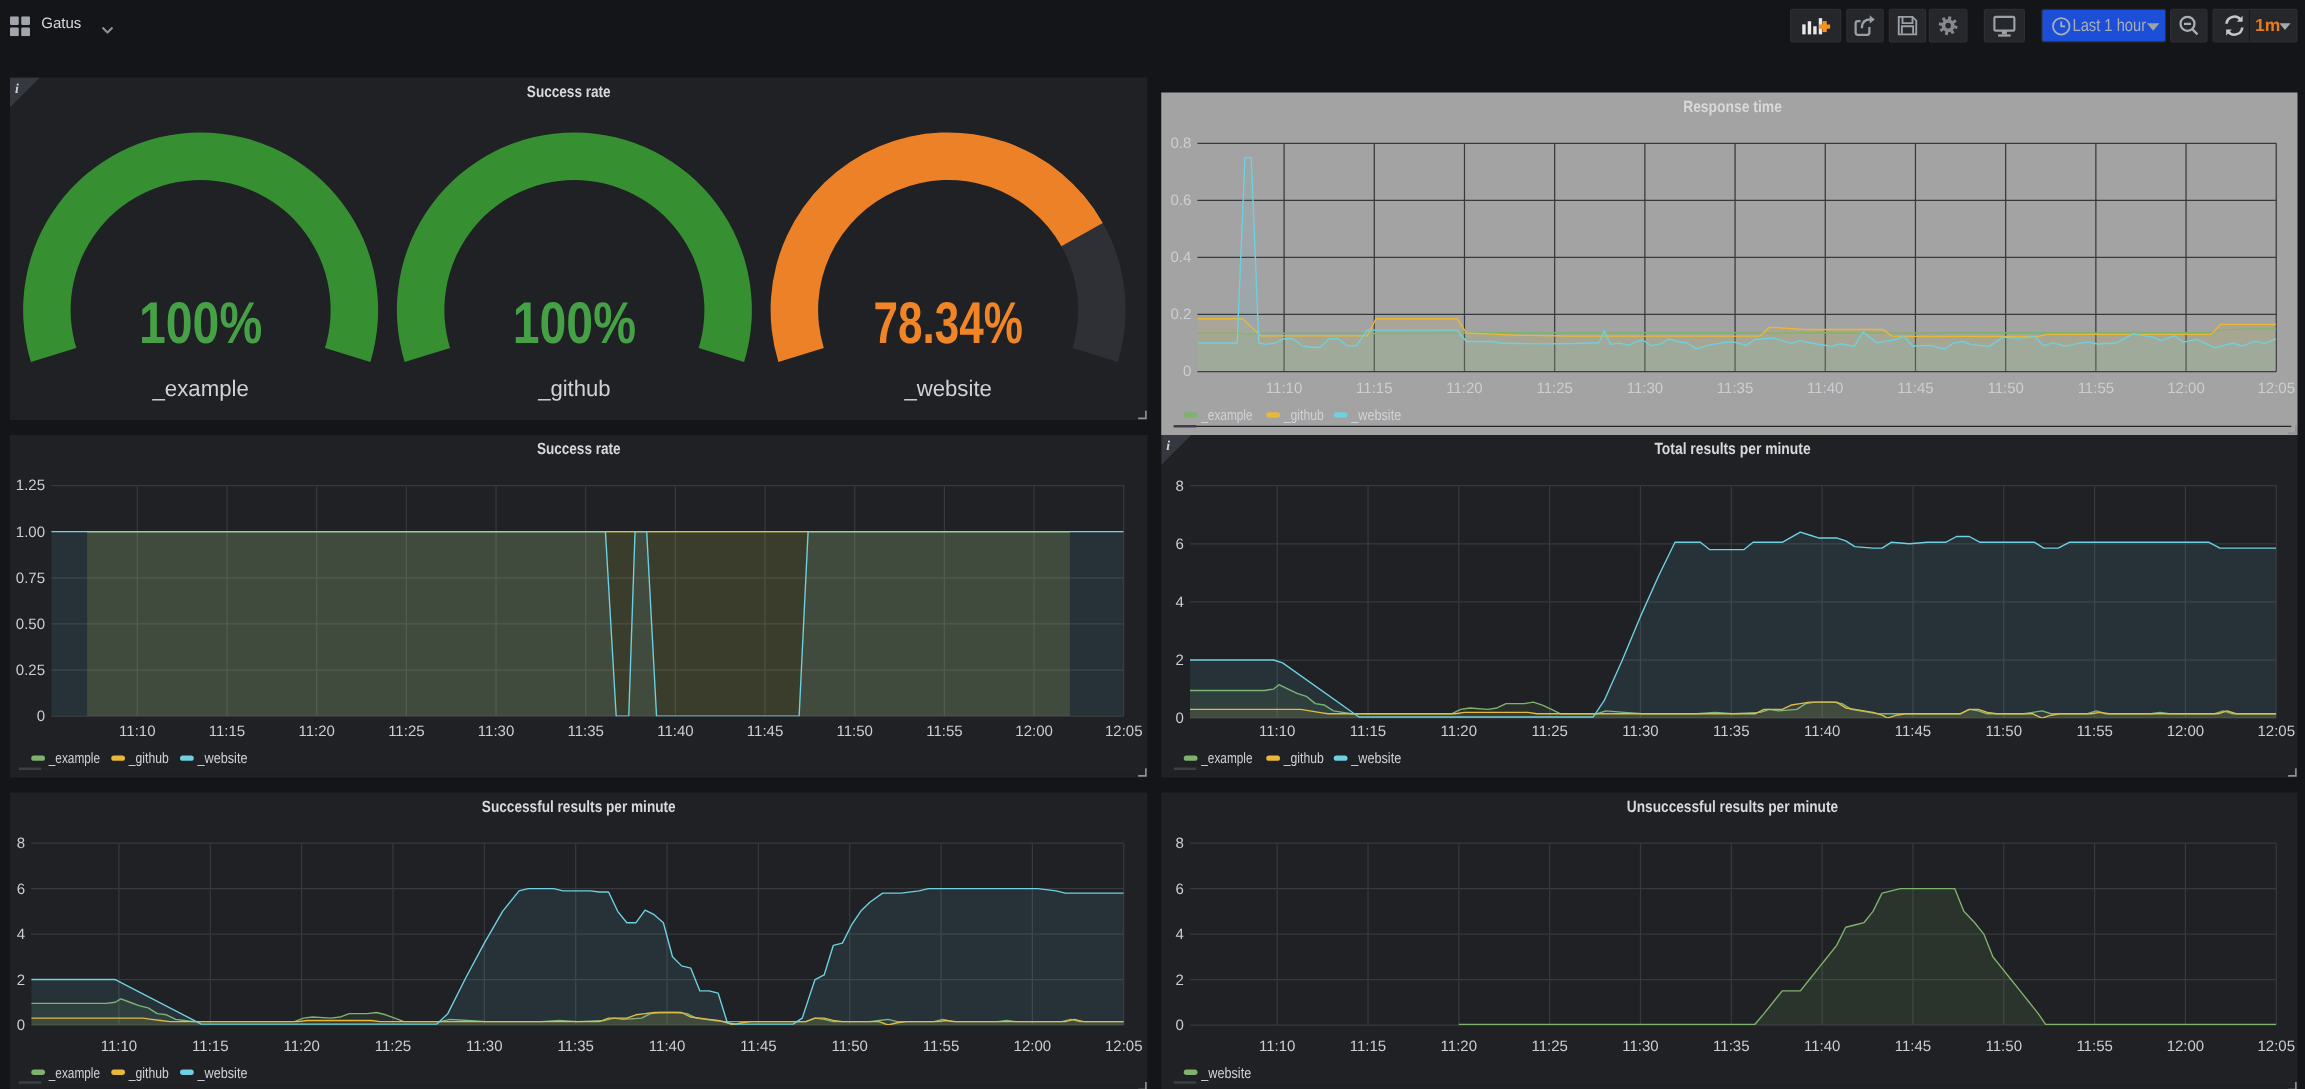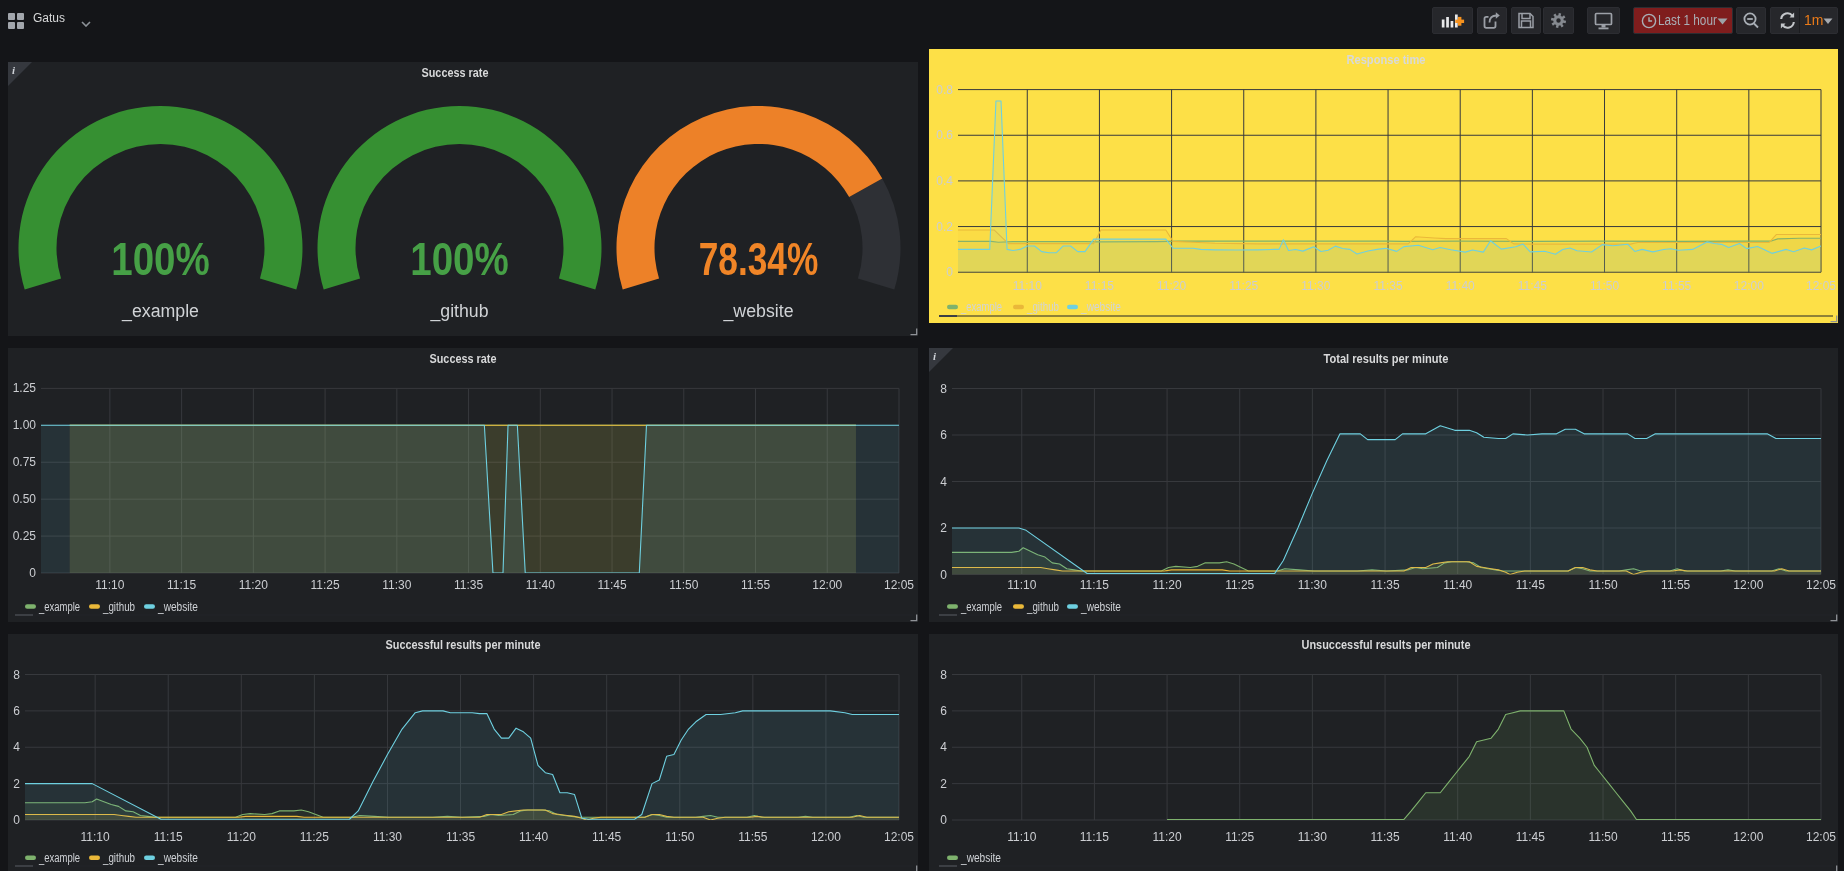--- a/index.html
+++ b/index.html
@@ -39,21 +39,21 @@
 <div style="position:absolute;left:1543px;top:7px;width:31px;height:27px;background:#26272b;border-radius:2px;box-sizing:border-box;border:1px solid #2c2d32"><svg width="29" height="25">
       <path d="M22.10 12.77 L21.60 15.21 L19.23 14.66 L18.28 16.07 L19.68 18.06 L17.60 19.44 L16.32 17.37 L14.64 17.70 L14.23 20.10 L11.79 19.60 L12.34 17.23 L10.93 16.28 L8.94 17.68 L7.56 15.60 L9.63 14.32 L9.30 12.64 L6.90 12.23 L7.40 9.79 L9.77 10.34 L10.72 8.93 L9.32 6.94 L11.40 5.56 L12.68 7.63 L14.36 7.30 L14.77 4.90 L17.21 5.40 L16.66 7.77 L18.07 8.72 L20.06 7.32 L21.44 9.40 L19.37 10.68 L19.70 12.36 Z M16.7 12.5 a2.2 2.2 0 1 0 -4.4 0 a2.2 2.2 0 1 0 4.4 0" fill="#85898f" fill-rule="evenodd"></path>
     </svg></div>
 <div style="position:absolute;left:1587px;top:7px;width:33px;height:27px;background:#26272b;border-radius:2px;box-sizing:border-box;border:1px solid #2c2d32"><svg width="31" height="25">
       <g stroke="#9da1a8" stroke-width="1.7" fill="none">
         <rect x="7.5" y="5.5" width="16" height="11" rx="1"></rect>
       </g>
       <rect x="13.5" y="16.5" width="4" height="3" fill="#9da1a8"></rect>
       <rect x="10.5" y="19.5" width="10" height="1.8" fill="#9da1a8"></rect>
     </svg></div>
-<div style="position:absolute;left:1633px;top:7px;width:100px;height:27px;background:#7f1d1d;border-radius:2px;box-sizing:border-box;border:1px solid #2c2d32">
+<div style="position:absolute;left:1633px;top:7px;width:100px;height:27px;background:#1d4ed8;border-radius:2px;box-sizing:border-box;border:1px solid #2c2d32">
     <div style="position:absolute;left:0;top:0;width:100%;height:25px;white-space:nowrap">
       <svg width="16" height="16" style="position:absolute;left:7px;top:4.5px" viewBox="0 0 16 16">
         <circle cx="8" cy="8" r="6.6" stroke="#a9afb6" stroke-width="1.4" fill="none"></circle>
         <path d="M8,4.2 v3.8 h3.1" stroke="#a9afb6" stroke-width="1.4" fill="none"></path>
       </svg>
       <span style="position:absolute;left:24px;top:4px;font-size:14px;color:#a9afb6;display:inline-block;transform:scaleX(0.84);transform-origin:0 0">Last 1 hour</span>
       <svg width="11" height="7" style="position:absolute;left:83px;top:9.5px">
         <path d="M0.5,0.5 L10.5,0.5 L5.5,6.5 Z" fill="#9da2a7"></path>
       </svg>
     </div>
@@ -69,21 +69,21 @@
     <div style="position:absolute;left:0;top:0;width:100%;height:25px">
       <svg width="19" height="19" style="position:absolute;left:7px;top:3px" viewBox="0 0 19 19">
         <g stroke="#c3c6ca" stroke-width="2.1" fill="none">
           <path d="M3.2,8.0 A6.3,6.3 0 0 1 14.5,4.8"></path>
           <path d="M15.8,11.0 A6.3,6.3 0 0 1 4.5,14.2"></path>
         </g>
         <path d="M16.1,1.6 L16.1,6.4 L11.5,6.4 Z" fill="#c3c6ca"></path>
         <path d="M2.9,17.4 L2.9,12.6 L7.5,12.6 Z" fill="#c3c6ca"></path>
       </svg>
       <div style="position:absolute;left:28px;top:0;width:1px;height:25px;background:#1b1c1f"></div>
-      <span style="position:absolute;left:33px;top:3.5px;font-size:14px;font-weight:normal;color:#eb7b18">1m</span>
+      <span style="position:absolute;left:33px;top:3.5px;font-size:14px;font-weight:bold;color:#eb7b18">1m</span>
       <svg width="10" height="7" style="position:absolute;left:52px;top:9.5px">
         <path d="M0.5,0.5 L9.5,0.5 L5,6 Z" fill="#a6aaaf"></path>
       </svg>
     </div>
   </div>
 <div style="position:absolute;left:8px;top:62px;width:910px;height:274px;background:#1f2124">
     <svg width="910" height="274" viewBox="0 0 910 274" style="position:absolute;left:0;top:0">
       <text x="447" y="15.4" text-anchor="middle" font-size="13" font-weight="bold" fill="#d8d9da" textLength="67" lengthAdjust="spacingAndGlyphs">Success rate</text>
       <path d="M 16.70 227.52 A 142 142 0 1 1 288.30 227.52 L 251.96 216.41 A 104 104 0 1 0 53.04 216.41 Z" fill="#369032"></path>
       <text x="0" y="0" transform="translate(152.5,212.5) scale(0.82,1)" text-anchor="middle" font-size="47" font-weight="bold" fill="#46a046">100%</text>
@@ -93,21 +93,21 @@
       <path d="M 614.70 227.52 A 142 142 0 0 1 874.27 116.39 L 841.15 135.02 A 104 104 0 0 0 651.04 216.41 Z" fill="#ED8128"></path>
       <text x="0" y="0" transform="translate(750.5,212.5) scale(0.75,1)" text-anchor="middle" font-size="47" font-weight="bold" fill="#f08527">78.34%</text>
       <text x="152.5" y="254.5" text-anchor="middle" font-size="18" fill="#d0d3d6" textLength="77" lengthAdjust="spacingAndGlyphs">_example</text>
       <text x="451.5" y="254.5" text-anchor="middle" font-size="18" fill="#d0d3d6" textLength="58" lengthAdjust="spacingAndGlyphs">_github</text>
       <text x="750.5" y="254.5" text-anchor="middle" font-size="18" fill="#d0d3d6" textLength="70" lengthAdjust="spacingAndGlyphs">_website</text>
       <path d="M0,0 L24,0 L0,24 Z" fill="#35383e"></path>
       <text x="4" y="12" font-size="11" font-style="italic" font-family="Liberation Serif, serif" font-weight="bold" fill="#cfd3d8">i</text>
       <path d="M 908.7 266.5 L 908.7 272.7 L 902.5 272.7" fill="none" stroke="#8f9297" stroke-width="1.3"></path>
     </svg>
   </div>
-<div style="position:absolute;left:929px;top:49px;width:909px;height:274px;background:#fde047">
+<div style="position:absolute;left:929px;top:74px;width:909px;height:274px;background:#a3a3a3">
     <svg width="909" height="274" viewBox="0 0 909 274" style="position:absolute;left:0;top:0">
       <text x="457" y="15.4" text-anchor="middle" font-size="13" font-weight="bold" fill="#d8d9da" textLength="79" lengthAdjust="spacingAndGlyphs">Response time</text>
       <line x1="29.0" y1="223.20" x2="892.0" y2="223.20" stroke="#37393d" stroke-width="1"></line>
       <text x="24.0" y="227.20" text-anchor="end" font-size="12" fill="#ccced2">0</text>
       <line x1="29.0" y1="177.55" x2="892.0" y2="177.55" stroke="#37393d" stroke-width="1"></line>
       <text x="24.0" y="181.55" text-anchor="end" font-size="12" fill="#ccced2">0.2</text>
       <line x1="29.0" y1="131.90" x2="892.0" y2="131.90" stroke="#37393d" stroke-width="1"></line>
       <text x="24.0" y="135.90" text-anchor="end" font-size="12" fill="#ccced2">0.4</text>
       <line x1="29.0" y1="86.25" x2="892.0" y2="86.25" stroke="#37393d" stroke-width="1"></line>
       <text x="24.0" y="90.25" text-anchor="end" font-size="12" fill="#ccced2">0.6</text>

